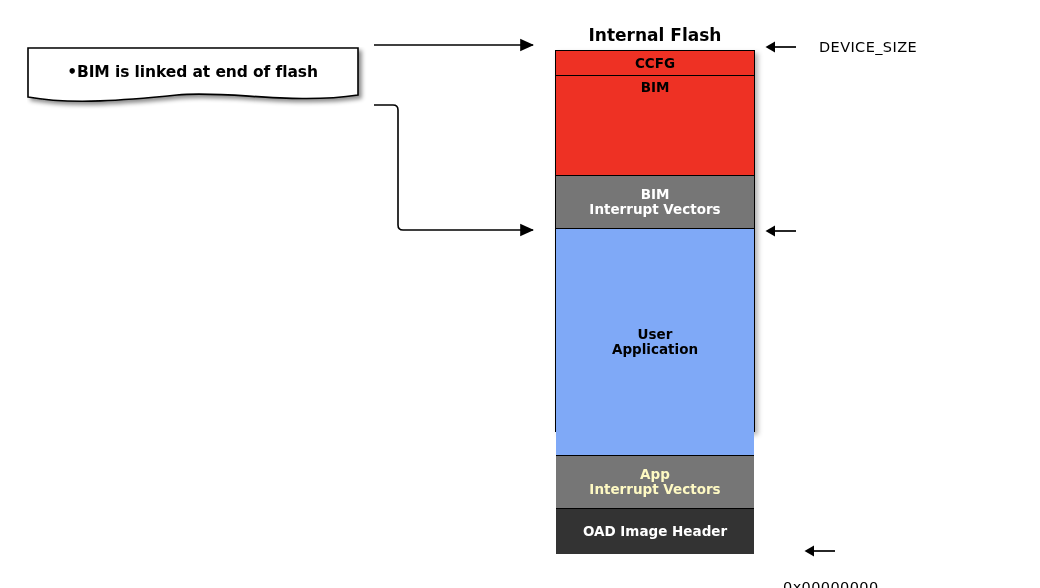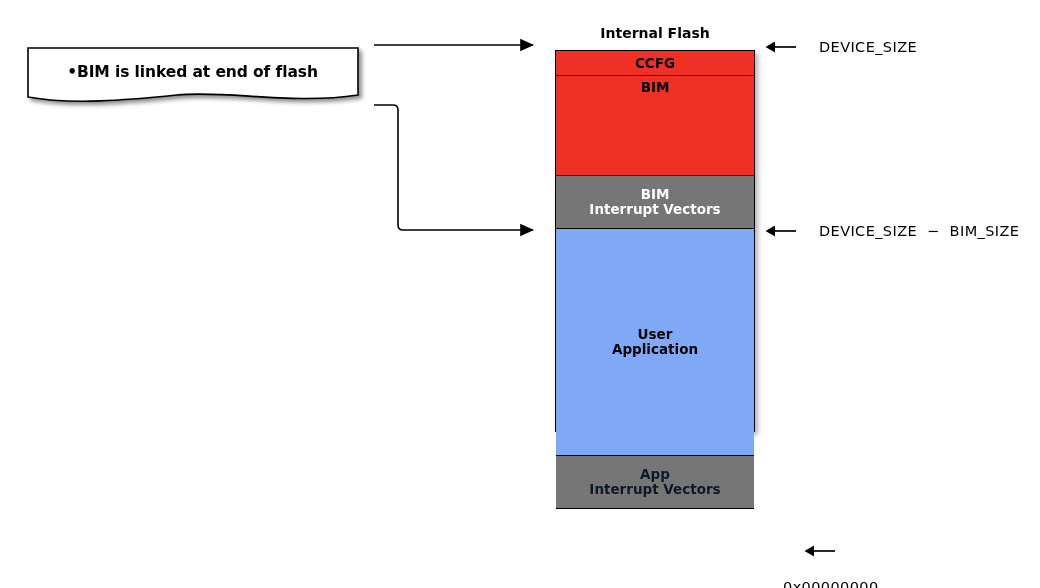--- a/index.html
+++ b/index.html
@@ -47,21 +47,21 @@
   }
   .callout-line.indent { padding-left: 20px; }
 
   
   #flash-title {
     position: absolute;
     left: 555px;
     top: 25px;
     width: 200px;
     text-align: center;
-    font-size: 14px;
+    font-size: 17px;
     font-weight: 600;
     color: #000;
   }
   #flash-map {
     position: absolute;
     left: 555px;
     top: 50px;
     width: 200px;
     height: 382px;
     border: 1.5px solid #000;
@@ -156,40 +156,42 @@
       <span class="blk-label">BIM</span>
     </div>
     <div class="mem-block divider" style="height: 53px; background: rgb(118, 118, 118); color: rgb(255, 255, 255);">
       <span class="blk-label">BIM
 Interrupt Vectors</span>
     </div>
     <div class="mem-block divider" style="height: 227px; background: rgb(127, 169, 247); color: rgb(0, 0, 0);">
       <span class="blk-label">User
 Application</span>
     </div>
-    <div class="mem-block divider" style="height: 53px; background: rgb(118, 118, 118); color: #0f172a;">
+    <div class="mem-block divider" style="height: 53px; background: rgb(118, 118, 118); color: #fef9c3;">
       <span class="blk-label">App
 Interrupt Vectors</span>
+    </div>
+    <div class="mem-block" style="height: 45px; background: rgb(51, 51, 51); color: rgb(255, 255, 255);">
+      <span class="blk-label">OAD Image Header</span>
     </div>
   </div>
 
 <div id="annotations">
     <div class="addr-row" style="left: 765px; top: 37px;">
       <div class="addr-arrow"><svg width="36" height="16" viewBox="0 0 36 16" xmlns="http://www.w3.org/2000/svg">
           <path d="M0.5,8 L10,2.6 L10,13.4 Z" fill="#000000"></path>
           <line x1="9" y1="8" x2="31" y2="8" stroke="#000000" stroke-width="1.7"></line>
         </svg></div>
       <div class="addr-label">DEVICE_SIZE</div>
     </div>
     <div class="addr-row" style="left: 765px; top: 221px;">
       <div class="addr-arrow"><svg width="36" height="16" viewBox="0 0 36 16" xmlns="http://www.w3.org/2000/svg">
           <path d="M0.5,8 L10,2.6 L10,13.4 Z" fill="#000000"></path>
           <line x1="9" y1="8" x2="31" y2="8" stroke="#000000" stroke-width="1.7"></line>
         </svg></div>
-      <div class="addr-label">DEVICE_SIZE  −  BIM_SIZE</div>
     </div>
     <div class="addr-row" style="left: 765px; top: 543px; flex-direction: column;">
       <div class="addr-arrow"><svg width="36" height="16" viewBox="0 0 36 16" xmlns="http://www.w3.org/2000/svg">
           <path d="M0.5,8 L10,2.6 L10,13.4 Z" fill="#000000"></path>
           <line x1="9" y1="8" x2="31" y2="8" stroke="#000000" stroke-width="1.7"></line>
         </svg></div>
       <div class="addr-label">0x00000000</div>
     </div>
   </div>
 

